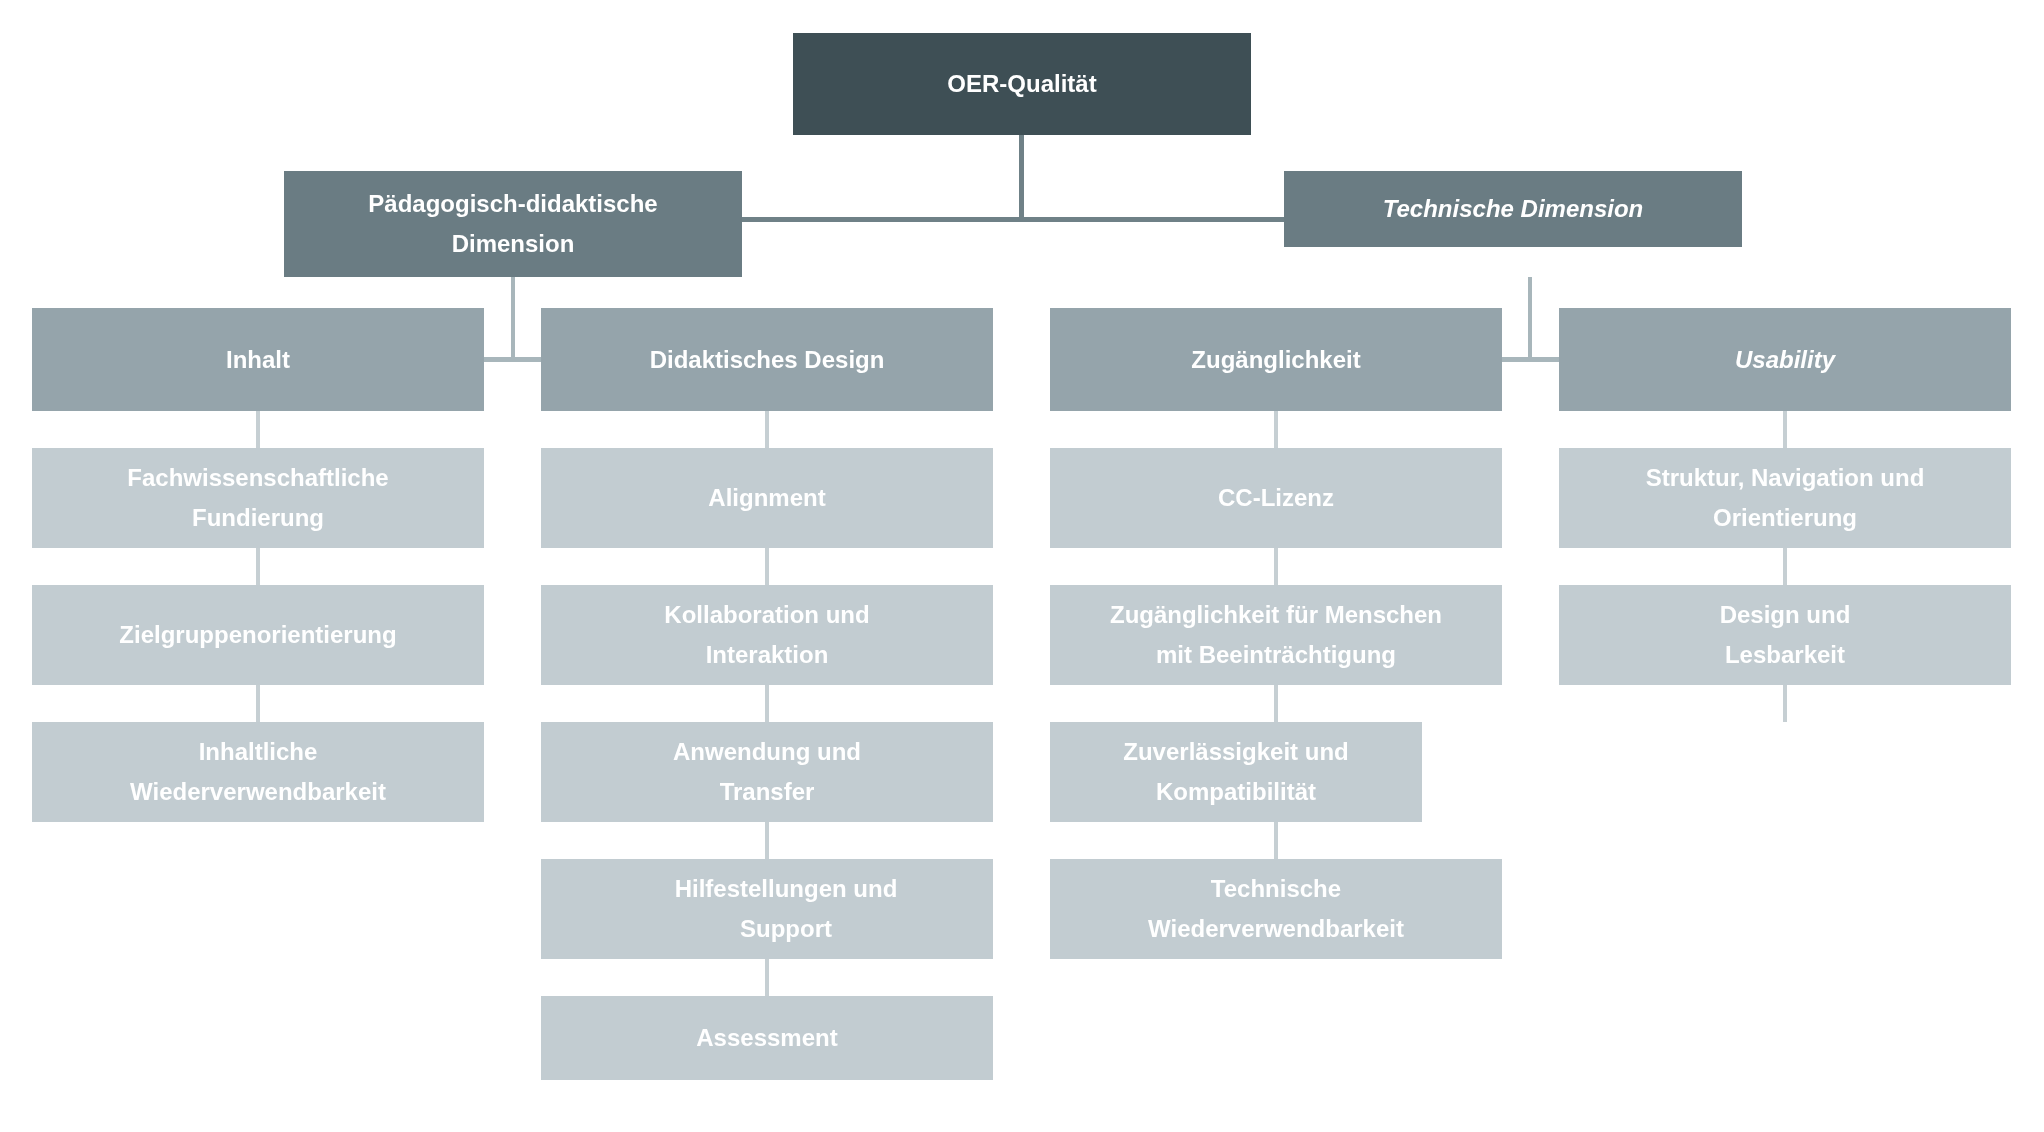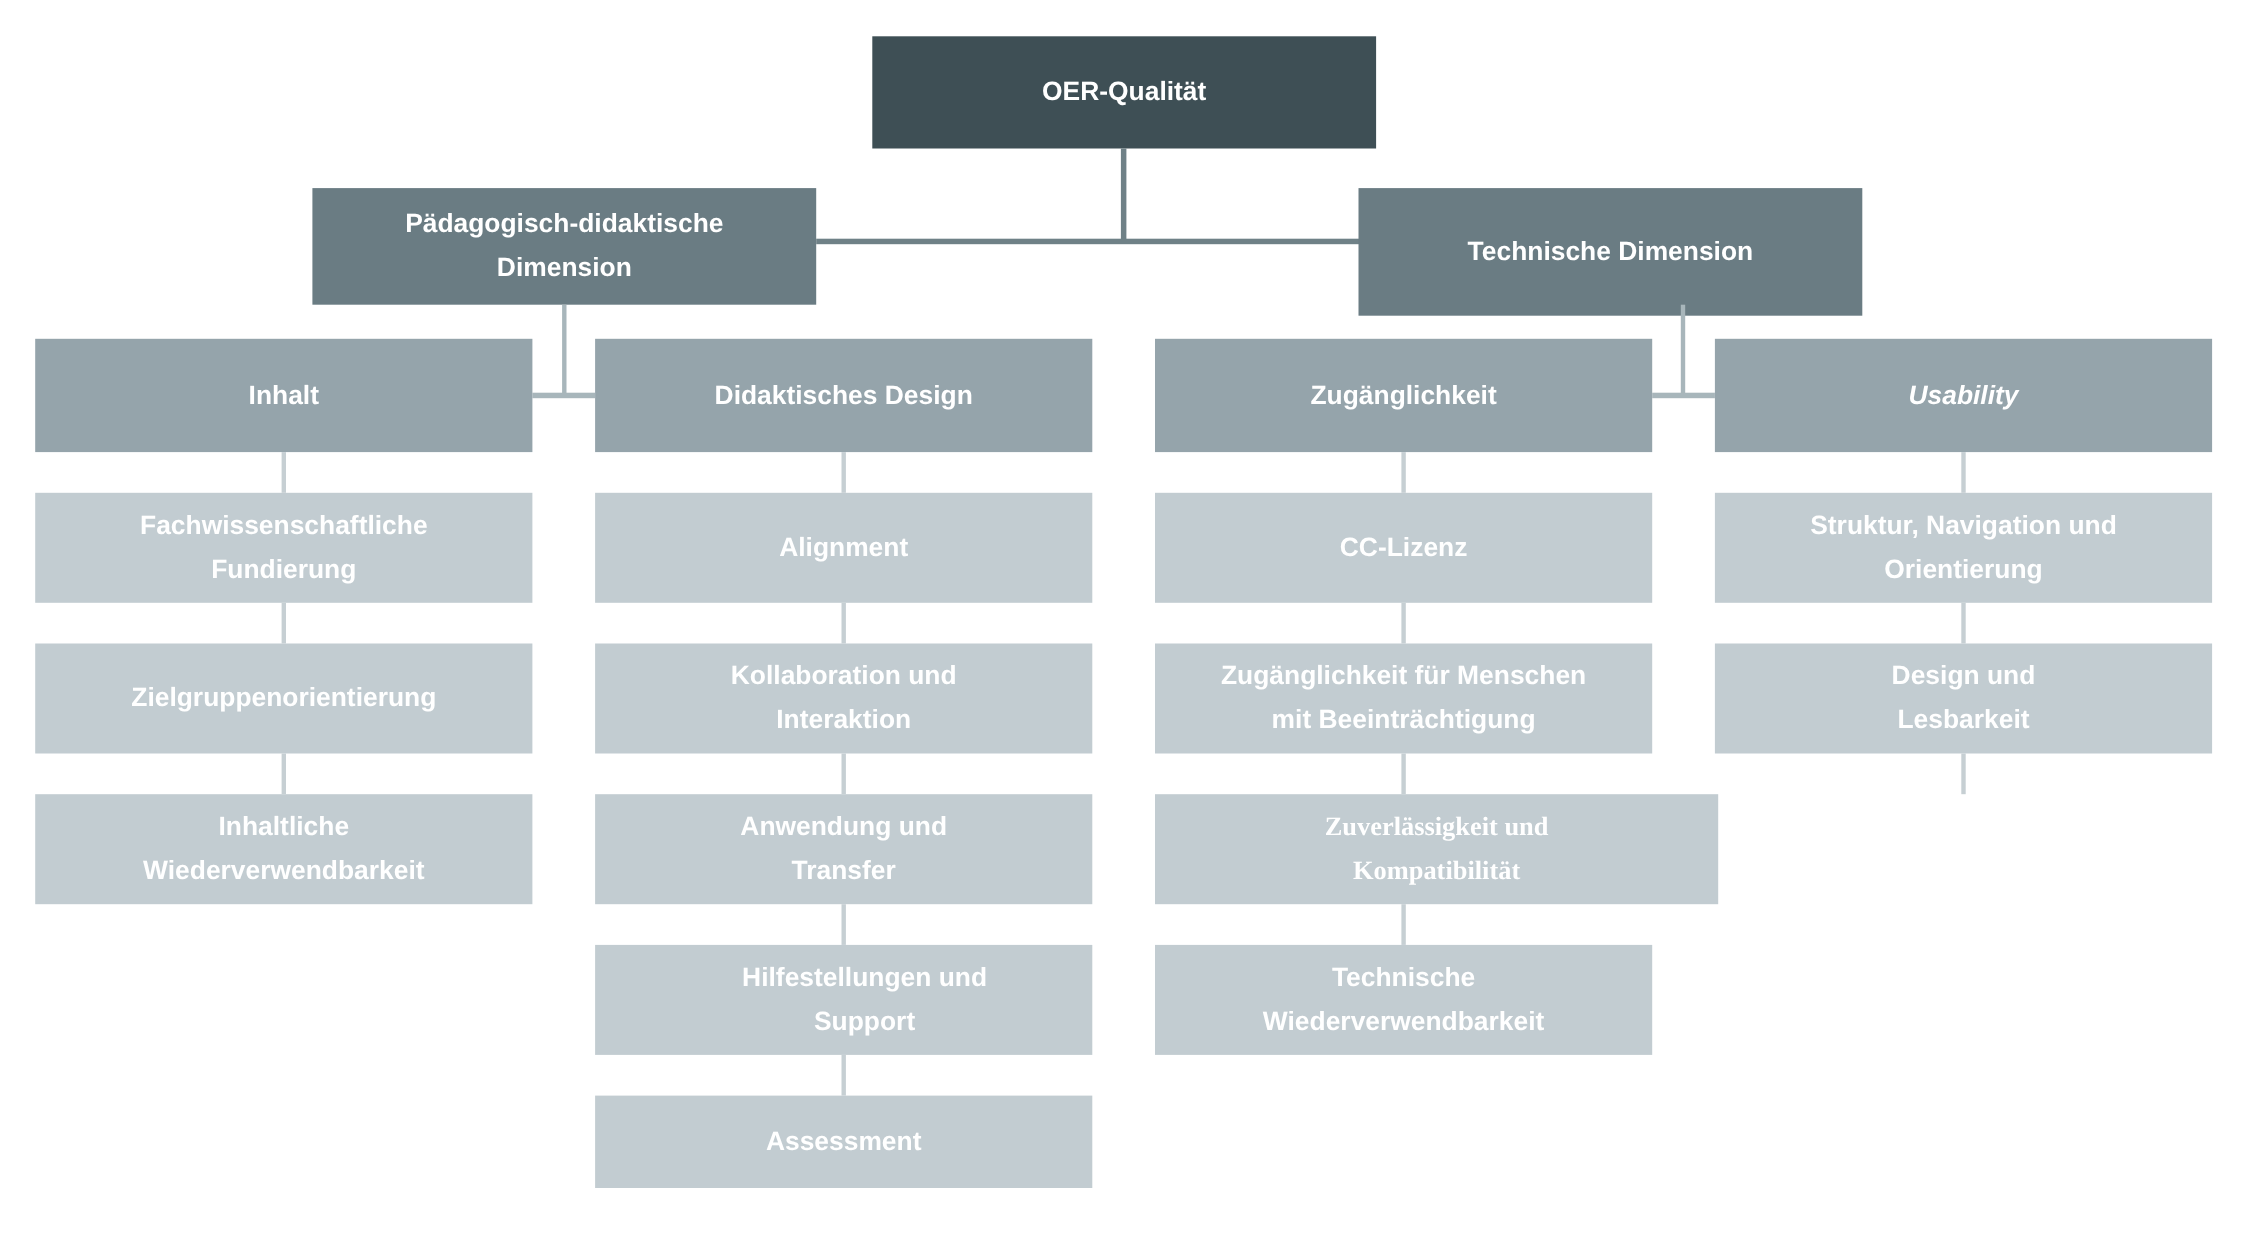--- a/index.html
+++ b/index.html
@@ -31,21 +31,21 @@
 
 <div id="canvas">
 
   <div class="node l1" style="left:793px;top:33px;width:458px;height:102px;">OER-Qualität</div>
 
   <div class="conn c1" style="left:1019px;top:135px;width:4.5px;height:86px;"></div>
   <div class="conn c1" style="left:742px;top:217px;width:559px;height:4.5px;"></div>
 
   <div class="node l2" style="left:284px;top:171px;width:458px;height:106px;">Pädagogisch-didaktische
 Dimension</div>
-  <div class="node l2" style="left:1235px;top:171px;width:458px;height:116px;">Technische Dimension</div>
+  <div class="node l2" style="left:1284px;top:171px;width:458px;height:76px;font-style:italic;">Technische Dimension</div>
 
   <div class="conn c2" style="left:510.75px;top:277px;width:4.5px;height:84px;"></div>
   <div class="conn c2" style="left:484px;top:357px;width:57px;height:4.5px;"></div>
   <div class="conn c2" style="left:1527.75px;top:277px;width:4.5px;height:84px;"></div>
   <div class="conn c2" style="left:1502px;top:357px;width:57px;height:4.5px;"></div>
 
   <div class="node l3" style="left:32px;top:308px;width:452px;height:103px;">Inhalt</div>
   <div class="node l3" style="left:541px;top:308px;width:452px;height:103px;">Didaktisches Design</div>
   <div class="node l3" style="left:1050px;top:308px;width:452px;height:103px;">Zugänglichkeit</div>
   <div class="node l3" style="left:1559px;top:308px;width:452px;height:103px;font-style:italic;">Usability</div>
@@ -72,21 +72,21 @@
 Support</div>
   <div class="conn c3" style="left:764.75px;top:959px;width:4.5px;height:37px;"></div>
   <div class="node l4" style="left:541px;top:996px;width:452px;height:84px;">Assessment</div>
 
   <div class="conn c3" style="left:1273.75px;top:411px;width:4.5px;height:37px;"></div>
   <div class="node l4" style="left:1050px;top:448px;width:452px;height:100px;">CC-Lizenz</div>
   <div class="conn c3" style="left:1273.75px;top:548px;width:4.5px;height:37px;"></div>
   <div class="node l4" style="left:1050px;top:585px;width:452px;height:100px;">Zugänglichkeit für Menschen
 mit Beeinträchtigung</div>
   <div class="conn c3" style="left:1273.75px;top:685px;width:4.5px;height:37px;"></div>
-  <div class="node l4" style="left:1050px;top:722px;width:512px;height:100px;font-family:Liberation Serif, serif;">Zuverlässigkeit und
+  <div class="node l4" style="left:1050px;top:722px;width:372px;height:100px;">Zuverlässigkeit und
 Kompatibilität</div>
   <div class="conn c3" style="left:1273.75px;top:822px;width:4.5px;height:37px;"></div>
   <div class="node l4" style="left:1050px;top:859px;width:452px;height:100px;">Technische
 Wiederverwendbarkeit</div>
 
   <div class="conn c3" style="left:1782.75px;top:411px;width:4.5px;height:37px;"></div>
   <div class="node l4" style="left:1559px;top:448px;width:452px;height:100px;">Struktur, Navigation und
 Orientierung</div>
   <div class="conn c3" style="left:1782.75px;top:548px;width:4.5px;height:37px;"></div>
   <div class="node l4" style="left:1559px;top:585px;width:452px;height:100px;">Design und

